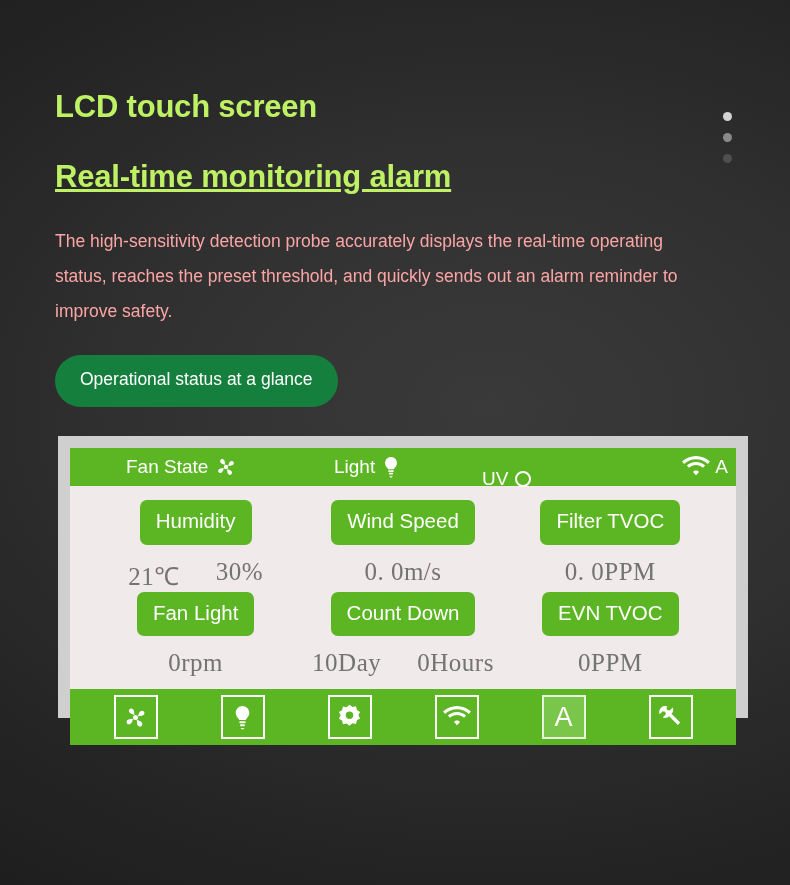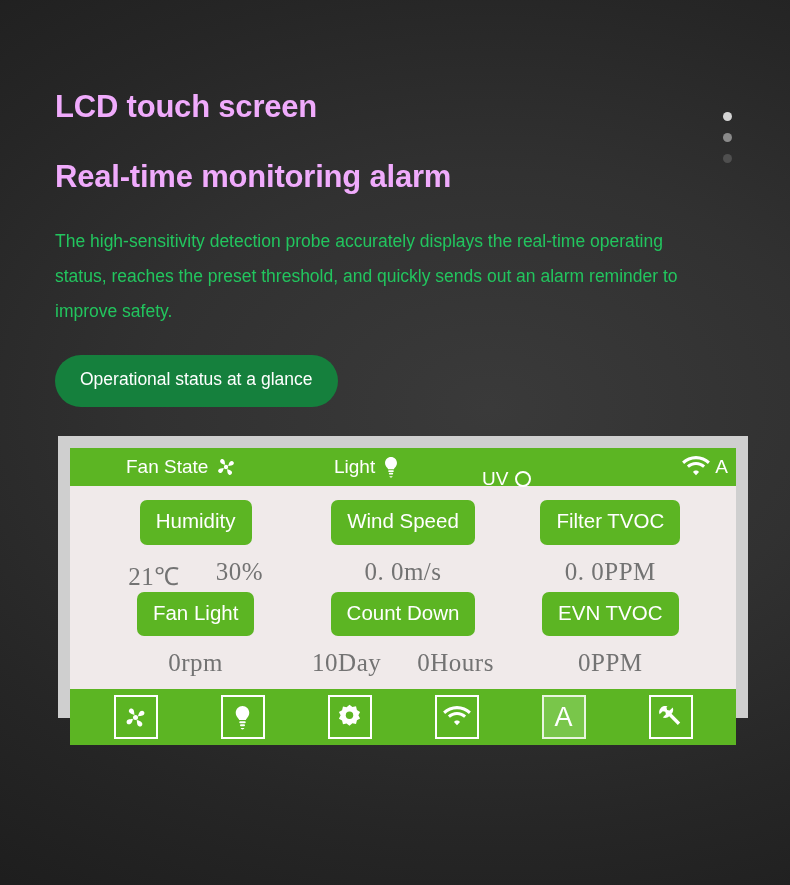--- a/index.html
+++ b/index.html
@@ -15,31 +15,31 @@
       radial-gradient(ellipse 900px 620px at 62% 46%, #3a3a3a 0%, #313131 38%, #262626 68%, #1c1c1c 100%),
       #222222;
     overflow: hidden;
     position: relative;
   }
 
   
   .hero { padding: 0 55px; }
 
   .headline {
-    color: #f0abfc;
+    color: #bef264;
     font-size: 31px;
     font-weight: bold;
     letter-spacing: -0.2px;
     line-height: 1.2;
   }
   .headline-1 { padding-top: 88px; }
-  .headline-2 { padding-top: 33px; }
+  .headline-2 { padding-top: 33px; text-decoration: underline; }
 
   .lede {
-    color: #22c55e;
+    color: #fca5a5;
     font-size: 17.5px;
     line-height: 35px;
     padding-top: 29px;
     max-width: 660px;
     font-weight: 400;
   }
 
   .cta-wrap { padding-top: 26px; }
   .cta {
     display: inline-block;

